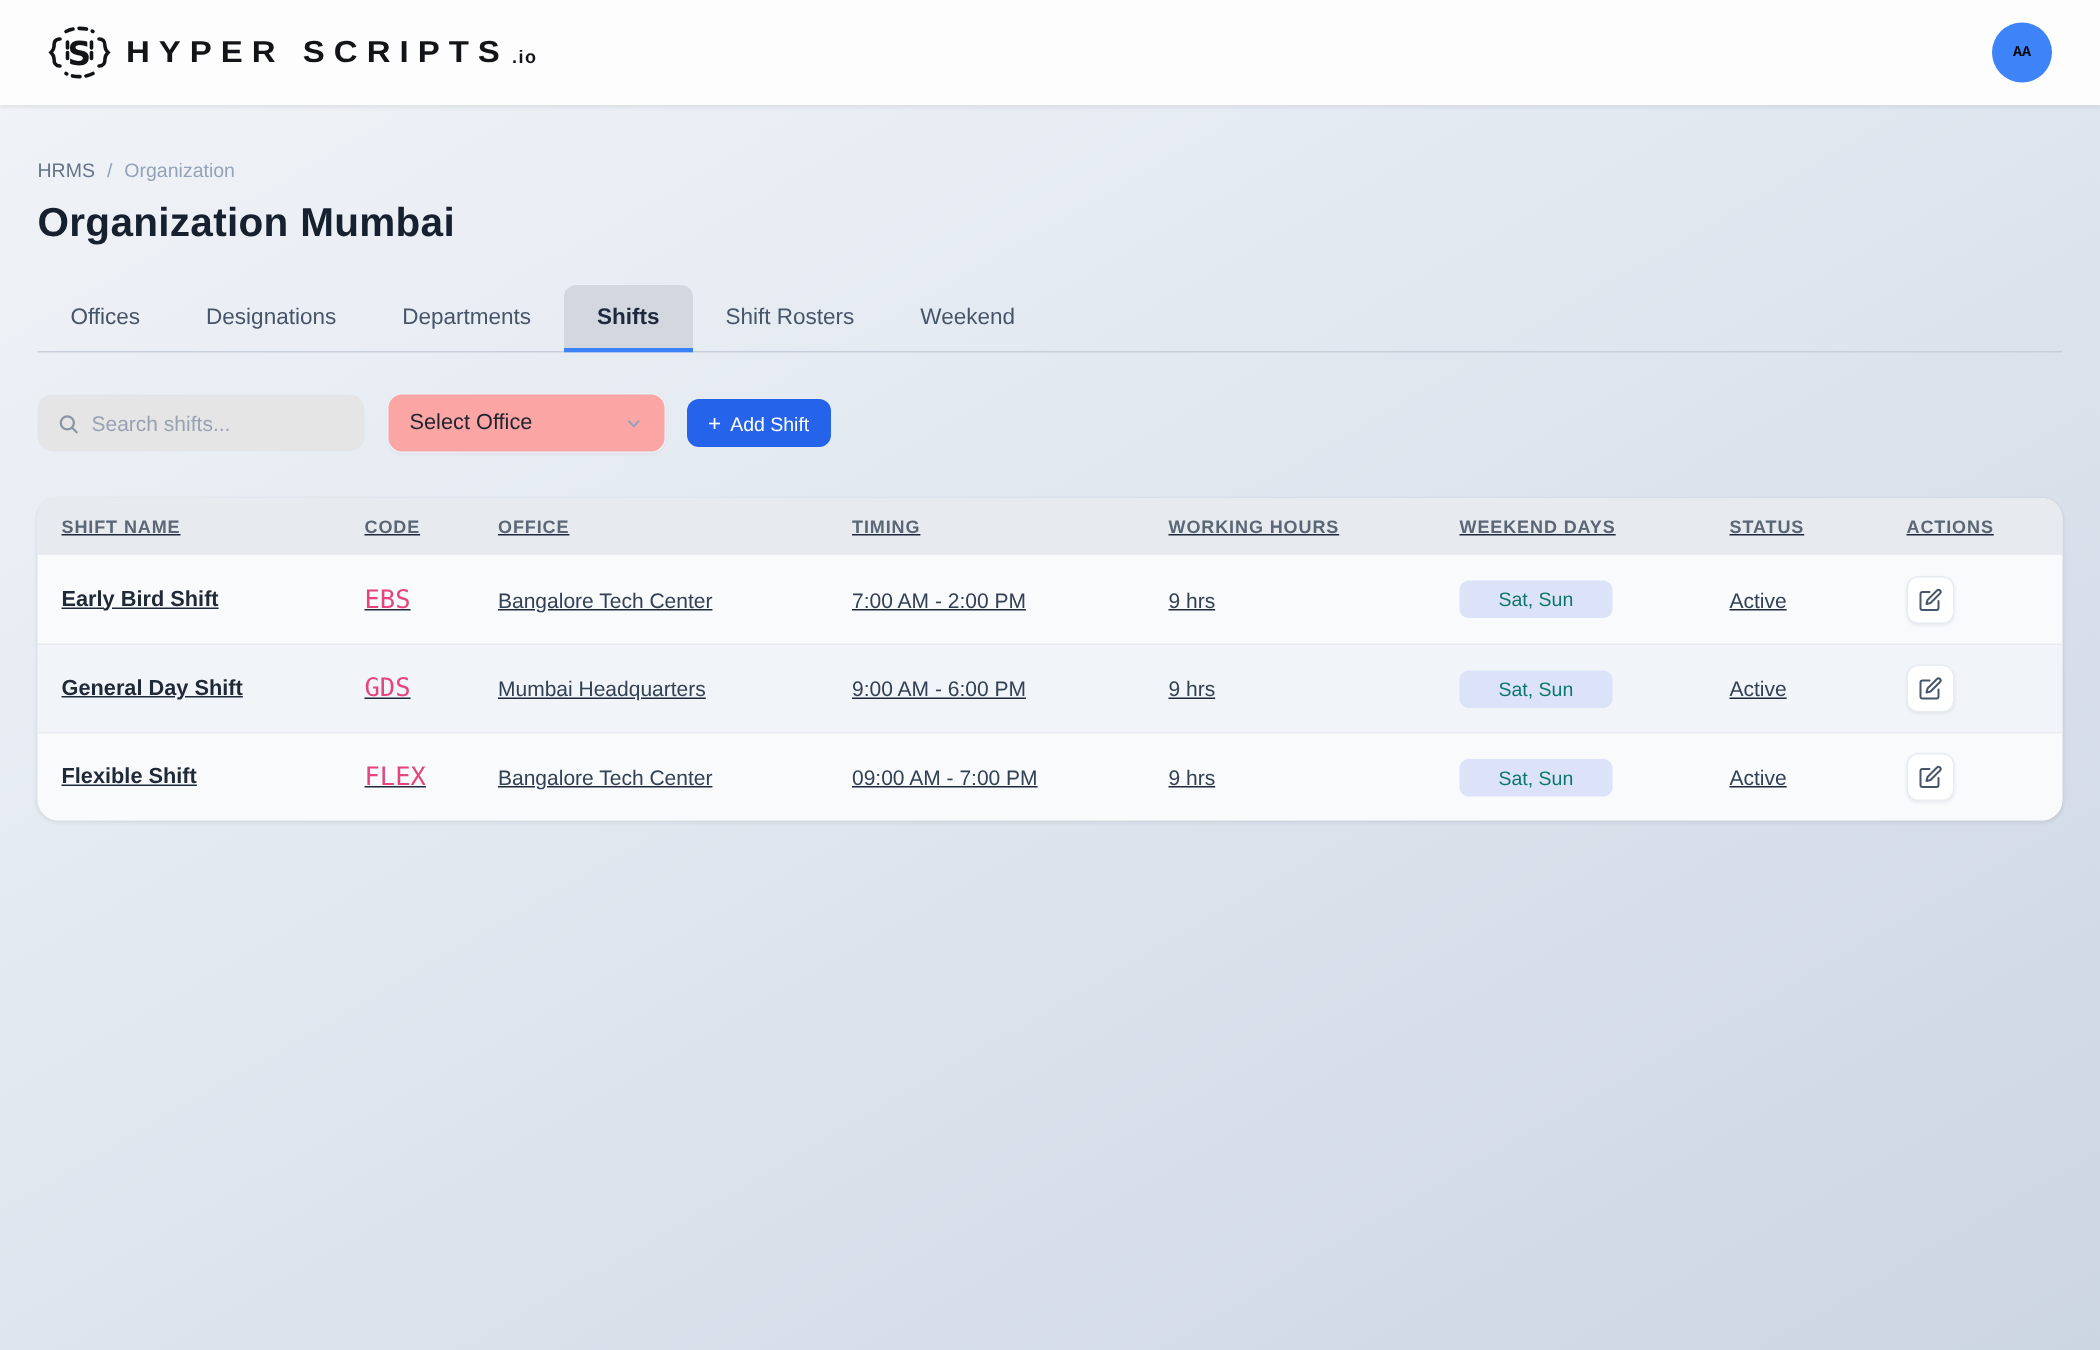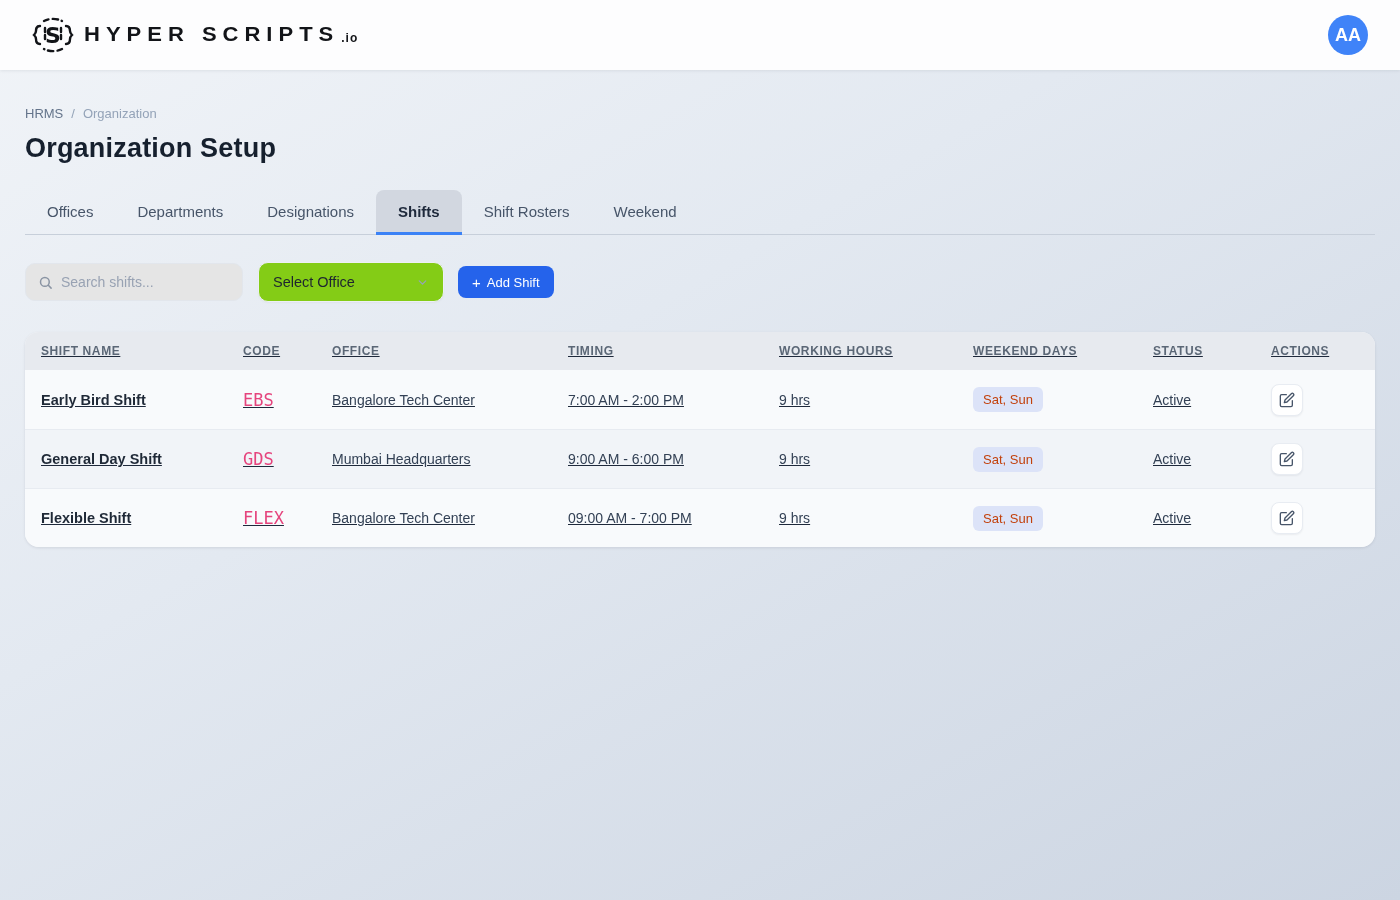--- a/index.html
+++ b/index.html
@@ -19,22 +19,22 @@
   .brand { display:flex; align-items:center; gap:10px; }
   .brand-emblem { width:42px; height:42px; }
   .wordmark { display:flex; align-items:baseline;text-align:right; }
   .wordmark .main {
     font-size:22px; font-weight:800; letter-spacing:6px; color:#121418;
     transform:scaleY(.92);
   }
   .wordmark .suffix { font-size:12px; font-weight:700; letter-spacing:1px; color:#121418; margin-left:2px; }
   .avatar {
     width:40px; height:40px; border-radius:50%; background:#3f83f8;
-    color:#ffffff; font-size:18px; font-weight:700;
-    display:flex; align-items:center; justify-content:center; cursor:pointer;
+    color:#000000; font-size:10px; font-weight:700;
+    display:flex; align-items:center; justify-content:center; cursor:pointer;font-family:Liberation Mono, monospace;
   }
 
   
   .content { padding:0 25px; }
   .breadcrumb { margin-top:36px; font-size:13px; color:#94a3b8; display:flex; gap:8px; align-items:center; }
   .breadcrumb .crumb-root { color:#64748b; }
   .page-title { margin-top:12px; font-size:27px; font-weight:800; color:#16202e; letter-spacing:.2px; }
 
   
   .tabs { margin-top:26px; display:flex; border-bottom:1px solid #c7cfda; }
@@ -53,21 +53,21 @@
     width:218px; height:38px; background:#e5e5e5; border:1px solid #e2e6ec;
     border-radius:10px; display:flex; align-items:center; padding:0 12px; gap:8px;
   }
   .search-box svg { flex:0 0 auto; }
   .search-box input {
     border:none; outline:none; background:transparent; width:100%;
     font-size:14px; color:#334155; font-family:inherit;
   }
   .search-box input::placeholder { color:#98a2b3; }
   .office-select {
-    margin-left:15px; width:186px; height:40px; background:#84cc16;
+    margin-left:15px; width:186px; height:40px; background:#fca5a5;
     border:1px solid #edf0f4; border-radius:10px; cursor:pointer;
     display:flex; align-items:center; justify-content:space-between; padding:0 14px;
     font-size:14.5px; font-weight:500; color:#1e2430;
     box-shadow:0 1px 2px rgba(16,24,40,.04);
     gap:16px;
   }
   .add-btn {
     margin-left:14px; height:32px; padding:0 14px; background:#2563eb; border:none;
     border-radius:8px; color:#fff; font-size:13px; font-weight:500; font-family:inherit;
     display:flex; align-items:center; gap:6px; cursor:pointer;
@@ -89,22 +89,22 @@
     font-size:12px; font-weight:700; letter-spacing:.6px; text-transform:uppercase;
     color:#5b6776;
   }
   .tbody-row { height:59px; font-size:14px; color:#334155; }
   .tbody-row:nth-child(odd) { background:#f8fafc; }
   .tbody-row:nth-child(even) { background:#f1f4f8; }
   .tbody-row + .tbody-row { border-top:1px solid #e7ebf1; }
   .cell-name { font-weight:700; color:#1f2937; font-size:14.5px; }
   .cell-code { font-family:"DejaVu Sans Mono","Liberation Mono",monospace; font-size:17px; color:#e5447d; }
   .badge {
-    display:inline-block; padding:5px 10px; border-radius:6px;
-    background:#dce3f8; color:#c2410c; font-size:13px;
+    display:inline-block; padding:5px 26px; border-radius:6px;
+    background:#dce3f8; color:#0f766e; font-size:13px;
   }
   .edit-btn {
     width:32px; height:32px; background:#fff; border:1px solid #e8ecf2; border-radius:8px;
     display:flex; align-items:center; justify-content:center; cursor:pointer;
     box-shadow:0 1px 2px rgba(16,24,40,.06);
   }
 </style>
 </head>
 <body>
 
@@ -129,26 +129,26 @@
 </div>
 
 <div class="content">
 
   <div class="breadcrumb">
     <span class="crumb-root">HRMS</span>
     <span>/</span>
     <span>Organization</span>
   </div>
 
-  <h1 class="page-title">Organization Setup</h1>
+  <h1 class="page-title">Organization Mumbai</h1>
 
   <div class="tabs">
     <div class="tab">Offices</div>
+    <div class="tab">Designations</div>
     <div class="tab">Departments</div>
-    <div class="tab">Designations</div>
     <div class="tab active">Shifts</div>
     <div class="tab">Shift Rosters</div>
     <div class="tab">Weekend</div>
   </div>
 
   <div class="toolbar">
     <div class="search-box">
       <svg width="15" height="15" viewBox="0 0 24 24" fill="none" stroke="#8a94a3" stroke-width="2.4" stroke-linecap="round">
         <circle cx="11" cy="11" r="7"></circle>
           <line x1="16.5" y1="16.5" x2="21" y2="21"></line>

